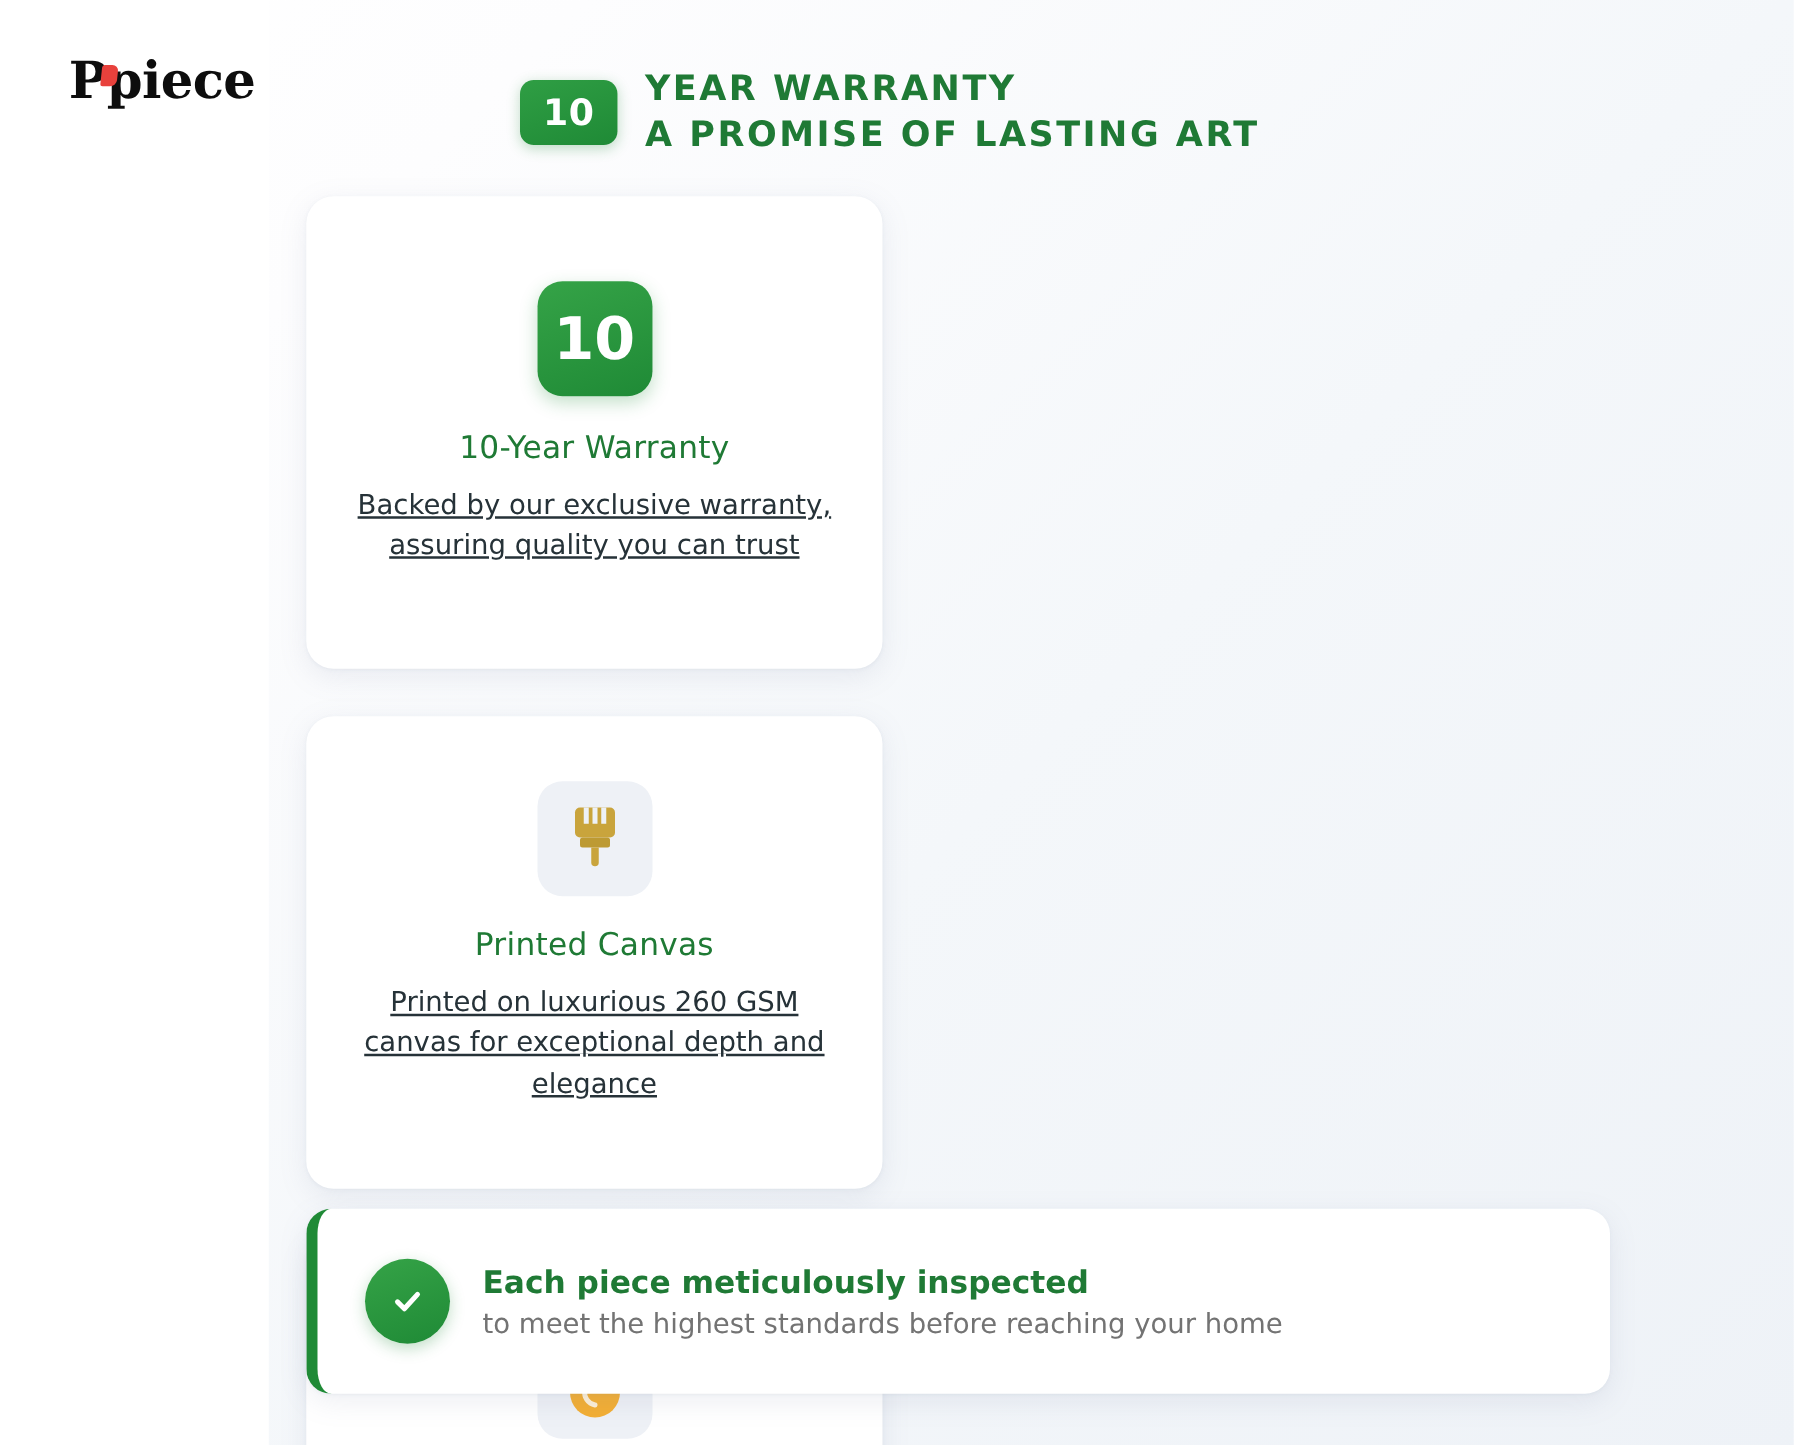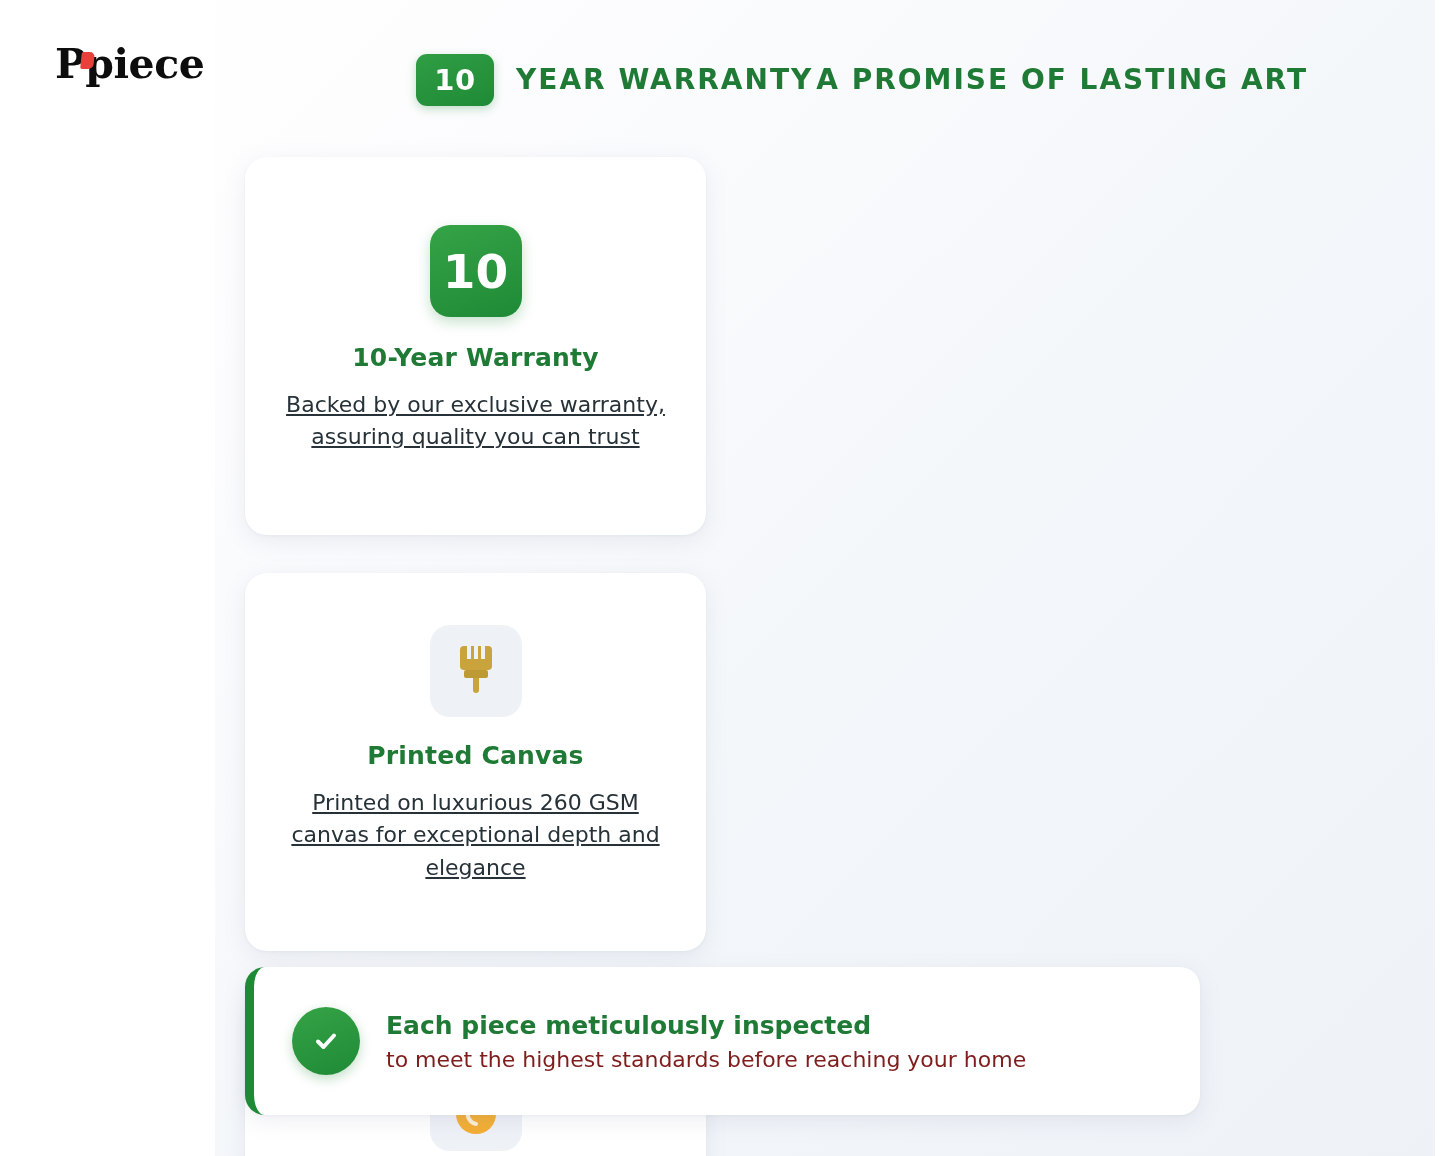--- a/index.html
+++ b/index.html
@@ -82,21 +82,21 @@
     font-size: 29px;
     font-weight: bold;
     letter-spacing: 0.5px;
     display: flex;
     align-items: center;
     justify-content: center;
     box-shadow: 0 3px 10px rgba(31,138,54,0.28);
   }
   .header-text {
     display: flex;
-    flex-direction: row;
+    flex-direction: column;
     gap: 3px;
   }
   .header-text div {
     color: #1f7a35;
     font-size: 28px;
     font-weight: bold;
     letter-spacing: 2.0px;
     line-height: 1.22;
     text-transform: uppercase;
   }
@@ -139,39 +139,39 @@
     background: linear-gradient(160deg, #35a347 0%, #1f8a36 100%);
     color: #ffffff;
     font-size: 47px;
     font-weight: bold;
     box-shadow: 0 5px 14px rgba(31,138,54,0.26);
   }
   .card-title {
     margin-top: 24px;
     color: #1f7a35;
     font-size: 25px;
-    font-weight: bold;
+    font-weight: normal;
     letter-spacing: 0.2px;
   }
   .card.c1 .card-title { margin-top: 26px; }
   .card-desc {
     margin-top: 17px;
     color: #263238;
     font-size: 22px;
     line-height: 1.47;
     max-width: 380px;
     text-decoration: underline;
   }
   .card.c2 .card-desc { max-width: 370px; }
 
   .banner {
     position: absolute;
     left: 245px;
     top: 967px;
-    width: 955px;
+    width: 1043px;
     height: 148px;
     background: #ffffff;
     border-radius: 20px;
     border-left: 9px solid #1f8a36;
     box-shadow: 0 6px 22px rgba(120,135,160,0.13), 0 1px 3px rgba(120,135,160,0.08);
     display: flex;
     align-items: center;
     box-sizing: border-box;
     padding: 0 40px 0 38px;
     gap: 26px;
@@ -197,21 +197,21 @@
     color: #1f7a35;
   }
   .banner-line1 .bold {
     font-weight: bold;
   }
   .banner-line1 .light {
     font-weight: bold;
   }
   .banner-line2 {
     font-size: 22px;
-    color: #7f1d1d;
+    color: #737373;
   }
 </style>
 </head>
 <body>
 
 <div class="page">
 
   <div class="logo">
     <span>P</span>
       <span class="dot-mark">

